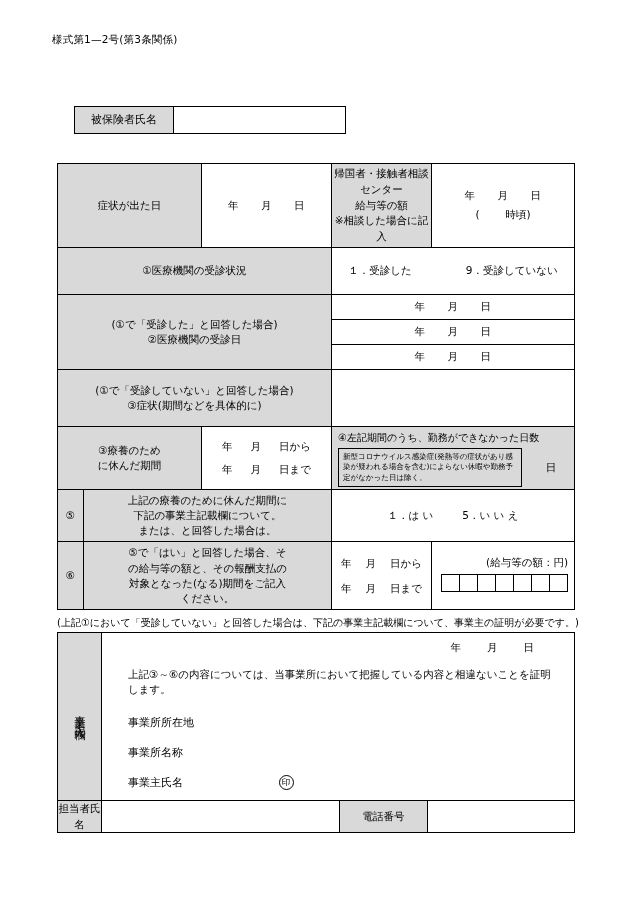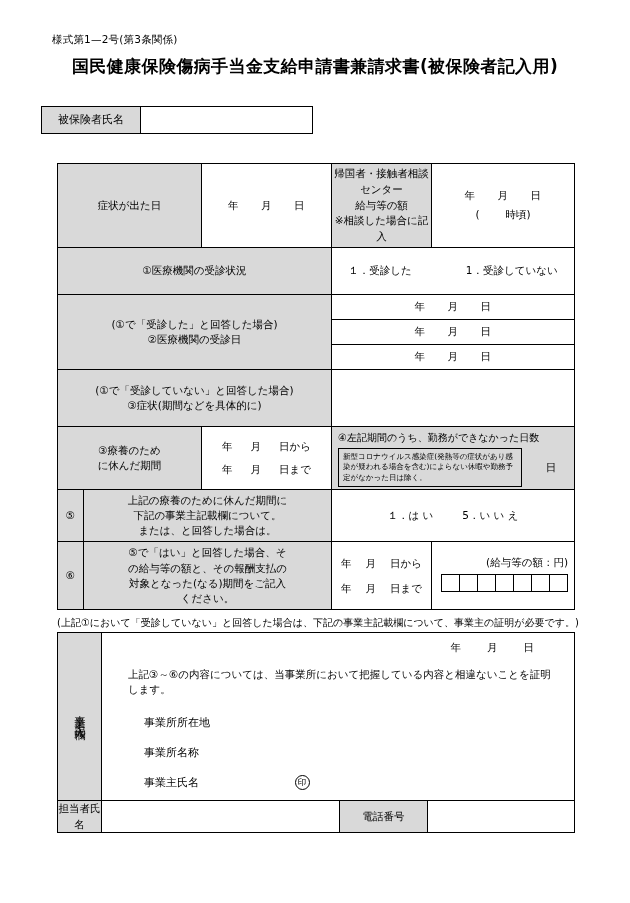--- a/index.html
+++ b/index.html
@@ -54,21 +54,21 @@
   }
   .shade {
     background: #d9d9d9;
   }
   .center { text-align: center; }
   .left { text-align: center; }
 
   
   #name-block {
     position: absolute;
-    left: 41px;
+    left: 74px;
     top: 106px;
     width: 272px;
   }
   #name-block td { height: 26px; }
   #name-block .lbl { width: 98px; font-size: 11px; }
 
   
   #main-table {
     position: absolute;
     left: 57px;
@@ -118,21 +118,21 @@
   .vert {
     writing-mode: vertical-rl;
     text-orientation: upright;
     letter-spacing: 3px;
     font-size: 11px;
     margin: 0 auto;
     display: inline-block;
     line-height: 1;
   }
   .emp-line {
-    padding: 7px 0 7px 42px;
+    padding: 7px 0 7px 26px;
     font-size: 11px;
   }
   .stamp {
     display: inline-block;
     border: 1px solid #000;
     border-radius: 50%;
     width: 13px;
     height: 13px;
     line-height: 12px;
     text-align: center;
@@ -153,21 +153,20 @@
     padding-right: 40px;
     font-size: 10.5px;
   }
 </style>
 </head>
 <body>
 
 <div class="page">
 
   <div class="form-no">様式第1—2号(第3条関係)</div>
-  <div class="doc-title">国民健康保険傷病手当金支給申請書兼請求書(被保険者記入用)</div>
 
   <table class="grid" id="name-block">
     <tbody>
         <tr>
       <td class="shade center lbl">被保険者氏名</td>
       <td></td>
     </tr>
   </tbody>
     </table>
 
@@ -197,21 +196,21 @@
         </div>
         <div style="letter-spacing:0">
           <span style="margin-right:26px">(</span><span>時頃)</span>
         </div>
       </td>
     </tr>
 
     <tr>
       <td class="shade center" colspan="3" style="height:46px">①医療機関の受診状況</td>
       <td class="center" colspan="2">
-        <span style="margin-right:54px">１．受診した</span><span>1．受診していない</span>
+        <span style="margin-right:54px">１．受診した</span><span>9．受診していない</span>
       </td>
     </tr>
 
     <tr>
       <td class="shade center" colspan="3" rowspan="3" style="height:24px">
         <div>(①で「受診した」と回答した場合)</div>
         <div>②医療機関の受診日</div>
       </td>
       <td class="center ymd" colspan="2" style="height:24px">
         <span class="y">年</span><span class="m">月</span><span class="d">日</span>

